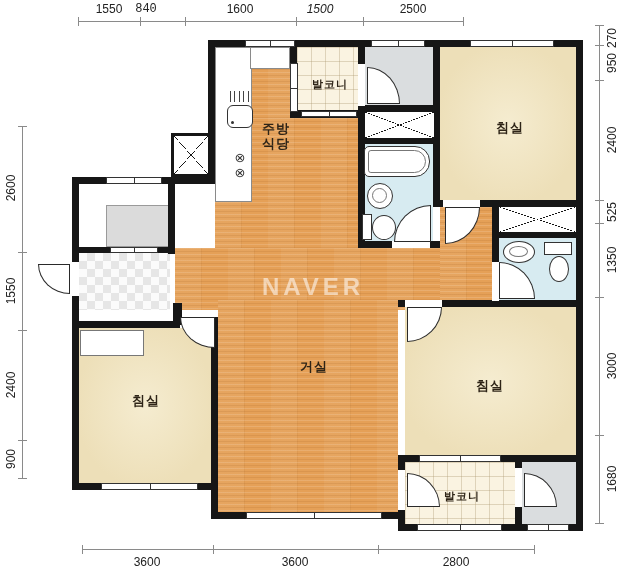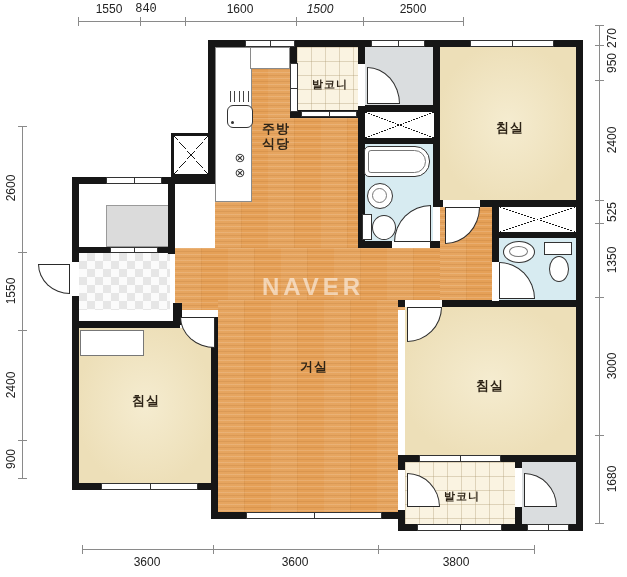--- a/index.html
+++ b/index.html
@@ -192,21 +192,21 @@
   <div class="dim" style="left:320px;top:9px;font-style:italic;">1500</div>
   <div class="dim" style="left:413px;top:9px;">2500</div>
 
   <div class="dline" style="left:82px;top:549px;width:452px;height:1px;"></div>
   <div class="tick" style="left:82px;top:545px;width:1px;height:9px;"></div>
   <div class="tick" style="left:213px;top:545px;width:1px;height:9px;"></div>
   <div class="tick" style="left:378px;top:545px;width:1px;height:9px;"></div>
   <div class="tick" style="left:534px;top:545px;width:1px;height:9px;"></div>
   <div class="dim" style="left:147px;top:562px;">3600</div>
   <div class="dim" style="left:295px;top:562px;">3600</div>
-  <div class="dim" style="left:456px;top:562px;">3800</div>
+  <div class="dim" style="left:456px;top:562px;">2800</div>
 
   <div class="dline" style="left:22px;top:126px;width:1px;height:352px;"></div>
   <div class="tick" style="left:18px;top:126px;width:9px;height:1px;"></div>
   <div class="tick" style="left:18px;top:252px;width:9px;height:1px;"></div>
   <div class="tick" style="left:18px;top:330px;width:9px;height:1px;"></div>
   <div class="tick" style="left:18px;top:440px;width:9px;height:1px;"></div>
   <div class="tick" style="left:18px;top:478px;width:9px;height:1px;"></div>
   <div class="dim vert" style="left:11px;top:188px;">2600</div>
   <div class="dim vert" style="left:11px;top:291px;">1550</div>
   <div class="dim vert" style="left:11px;top:385px;">2400</div>

